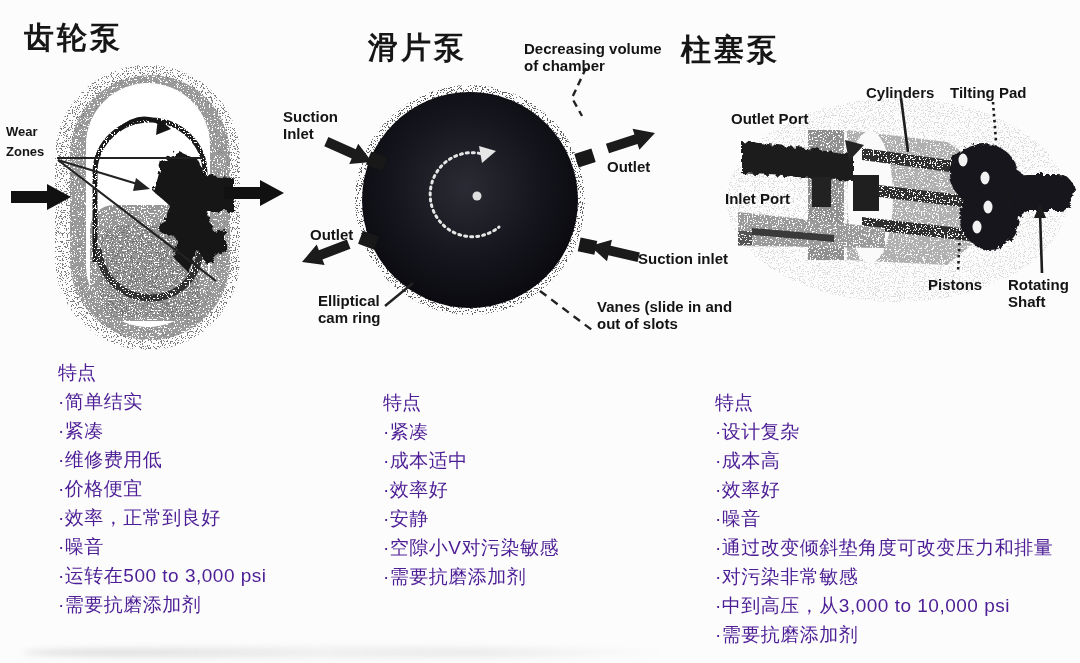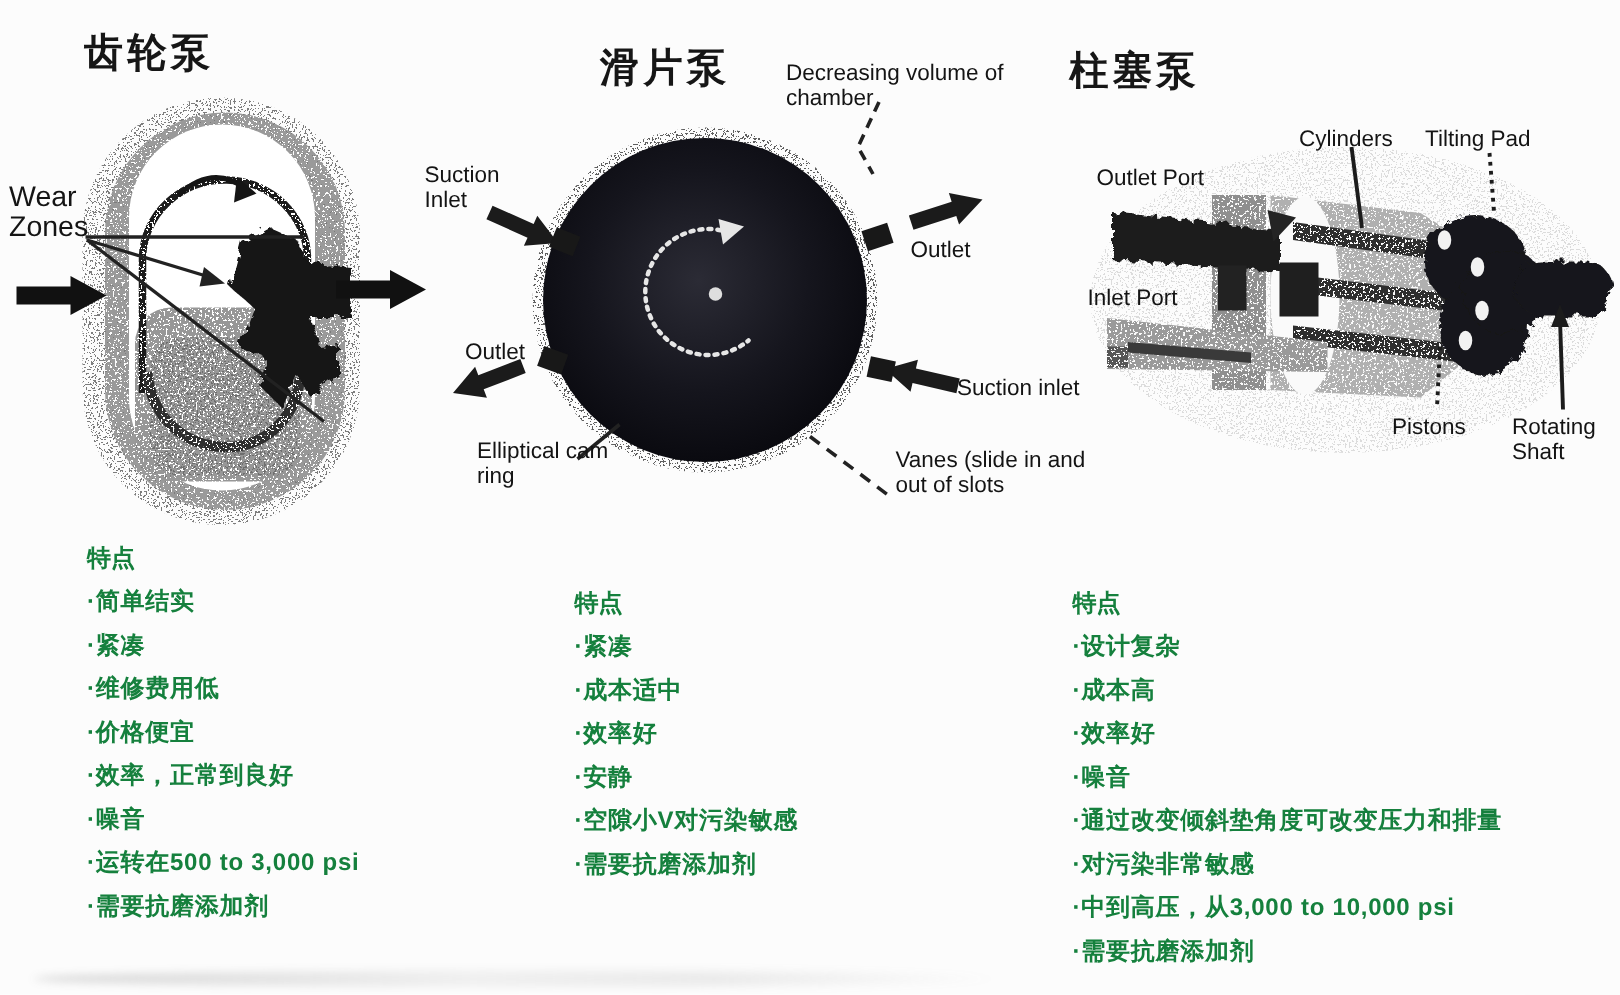--- a/index.html
+++ b/index.html
@@ -4,28 +4,28 @@
 <style>
   html,body{margin:0;padding:0;}
   .canvas{
     position:relative;width:1080px;height:663px;overflow:hidden;
     background:#fcfcfc;color:#1a1a1a;
     font-family:"Liberation Sans","DejaVu Sans",sans-serif;
     -webkit-font-smoothing:antialiased;
   }
   svg{position:absolute;overflow:visible;}
   .pump-title{
-    position:absolute;font-size:26px;font-weight:600;letter-spacing:3px;
-    color:#161616;white-space:nowrap;transform:scaleY(1.02);margin-left:32px;
+    position:absolute;font-size:30px;font-weight:600;letter-spacing:3px;
+    color:#161616;white-space:nowrap;transform:scaleY(1.02);
   }
   .en-label{
-    position:absolute;font-size:15px;font-weight:400;line-height:17px;
+    position:absolute;font-size:15px;font-weight:700;line-height:17px;
     color:#141414;letter-spacing:0px;
   }
-  .features{position:absolute;font-size:16px;font-weight:700;color:#15803d;}
+  .features{position:absolute;font-size:19px;font-weight:400;color:#4c1d95;}
   .features .hd{line-height:29px;}
   .features .li{line-height:29px;white-space:nowrap;letter-spacing:0.5px;}
   .smudge{
     position:absolute;left:22px;top:647px;width:650px;height:11px;
     background:linear-gradient(90deg,rgba(90,90,90,.45),rgba(120,120,120,.18) 45%,rgba(130,130,130,.28) 70%,rgba(160,160,160,0));
     border-radius:50%;filter:blur(3px);opacity:.5;
   }
 </style>
 </head>
 <body>
@@ -81,21 +81,21 @@
     <polygon points="158,68 171,79 156,85" fill="#151515"></polygon>
 
     <line x1="57" y1="108" x2="203" y2="108" stroke="#222" stroke-width="2.2"></line>
     <line x1="58" y1="110" x2="216" y2="231" stroke="#222" stroke-width="2.2"></line>
     <line x1="58" y1="110" x2="144" y2="136" stroke="#222" stroke-width="2.2"></line>
     <polygon points="150,139 136,128 133,141" fill="#222"></polygon>
 
     <use href="#arrow-m" x="0" y="0" transform="translate(71,147)" fill="#111"></use>
     <use href="#arrow-m" x="0" y="0" transform="translate(284,143)" fill="#111"></use>
   </svg>
-  <div class="en-label" style="left:6px;top:122px;width:56px;font-size:19px;line-height:20px">Wear Zones</div>
+  <div class="en-label" style="left:6px;top:122px;width:56px;font-size:13px;line-height:20px">Wear Zones</div>
 
   <svg style="left:280px;top:55px" width="420" height="300" viewBox="0 0 420 300">
     <circle cx="190" cy="145" r="115" fill="#5e5e5e" filter="url(#speckleSparse)"></circle>
     <circle cx="190" cy="145" r="108" fill="url(#vaneG)"></circle>
 
     <path d="M206 100 A42 42 0 1 0 219 172" fill="none" stroke="#e6e6e6" stroke-width="3" stroke-dasharray="2 4" stroke-linecap="round"></path>
     <polygon points="216,96 199,91 202,108" fill="#e6e6e6"></polygon>
     <circle cx="197" cy="141" r="4.5" fill="#dedede"></circle>
 
     <use href="#arrow-s" transform="translate(92,107) rotate(24)" fill="#1b1b1b"></use>

